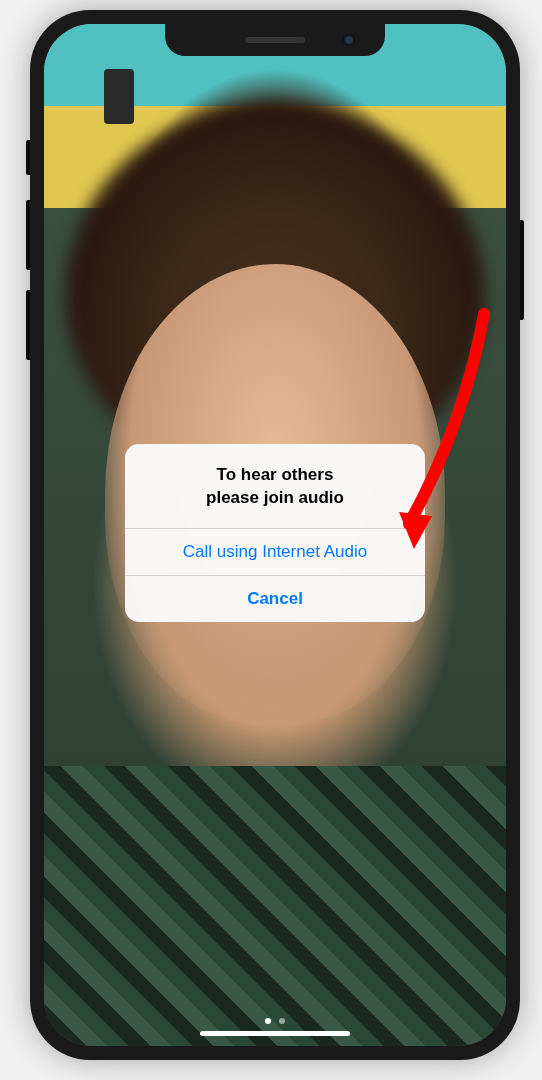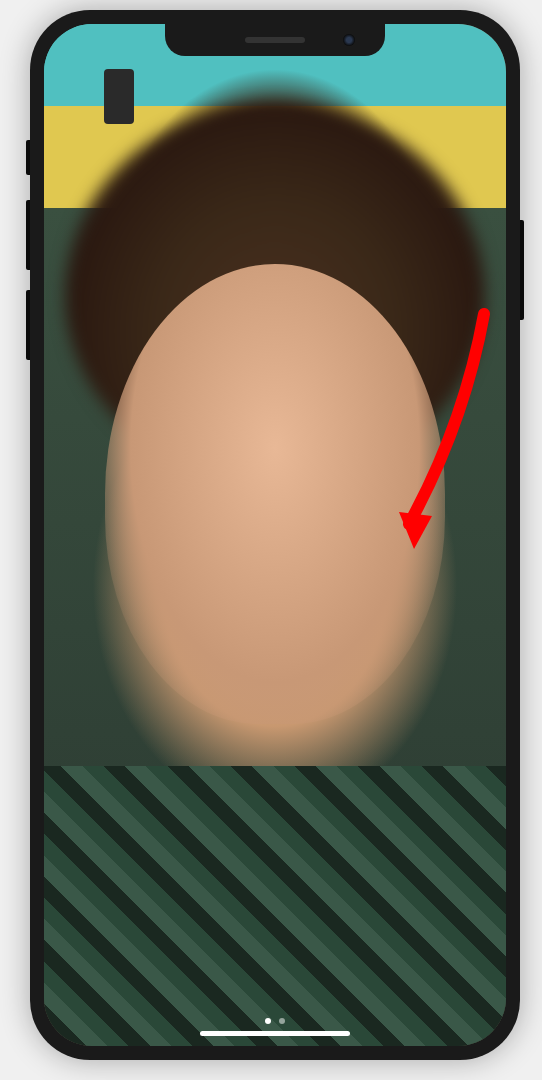--- a/index.html
+++ b/index.html
@@ -284,20 +284,30 @@
       <div class="face-area"></div>
       <div class="plaid-area"></div>
       <div class="clock-deco"></div>
     </div>
 
     <div class="notch">
       <div class="notch-speaker"></div>
       <div class="notch-camera"></div>
     </div>
 
+    <div class="alert-dialog">
+      <div class="alert-header">
+        <div class="alert-title">
+          <span>To hear others</span><br>
+          <span>please join audio</span>
+        </div>
+      </div>
+      <button class="alert-button">Call using Internet Audio</button>
+      <button class="alert-button">Cancel</button>
+    </div>
 
     <div class="arrow-annotation">
       <svg width="140" height="260" viewBox="0 0 140 260">
         <defs>
           <marker id="arrowhead" markerWidth="12" markerHeight="12" refX="6" refY="6" orient="auto">
             <polygon points="0 0, 12 6, 0 12" fill="#ff0000"></polygon>
           </marker>
         </defs>
         <path d="M 120 10 Q 100 120 45 220" stroke="#ff0000" stroke-width="12" fill="none" stroke-linecap="round"></path>
         <polygon points="35,208 68,212 50,245" fill="#ff0000"></polygon>

